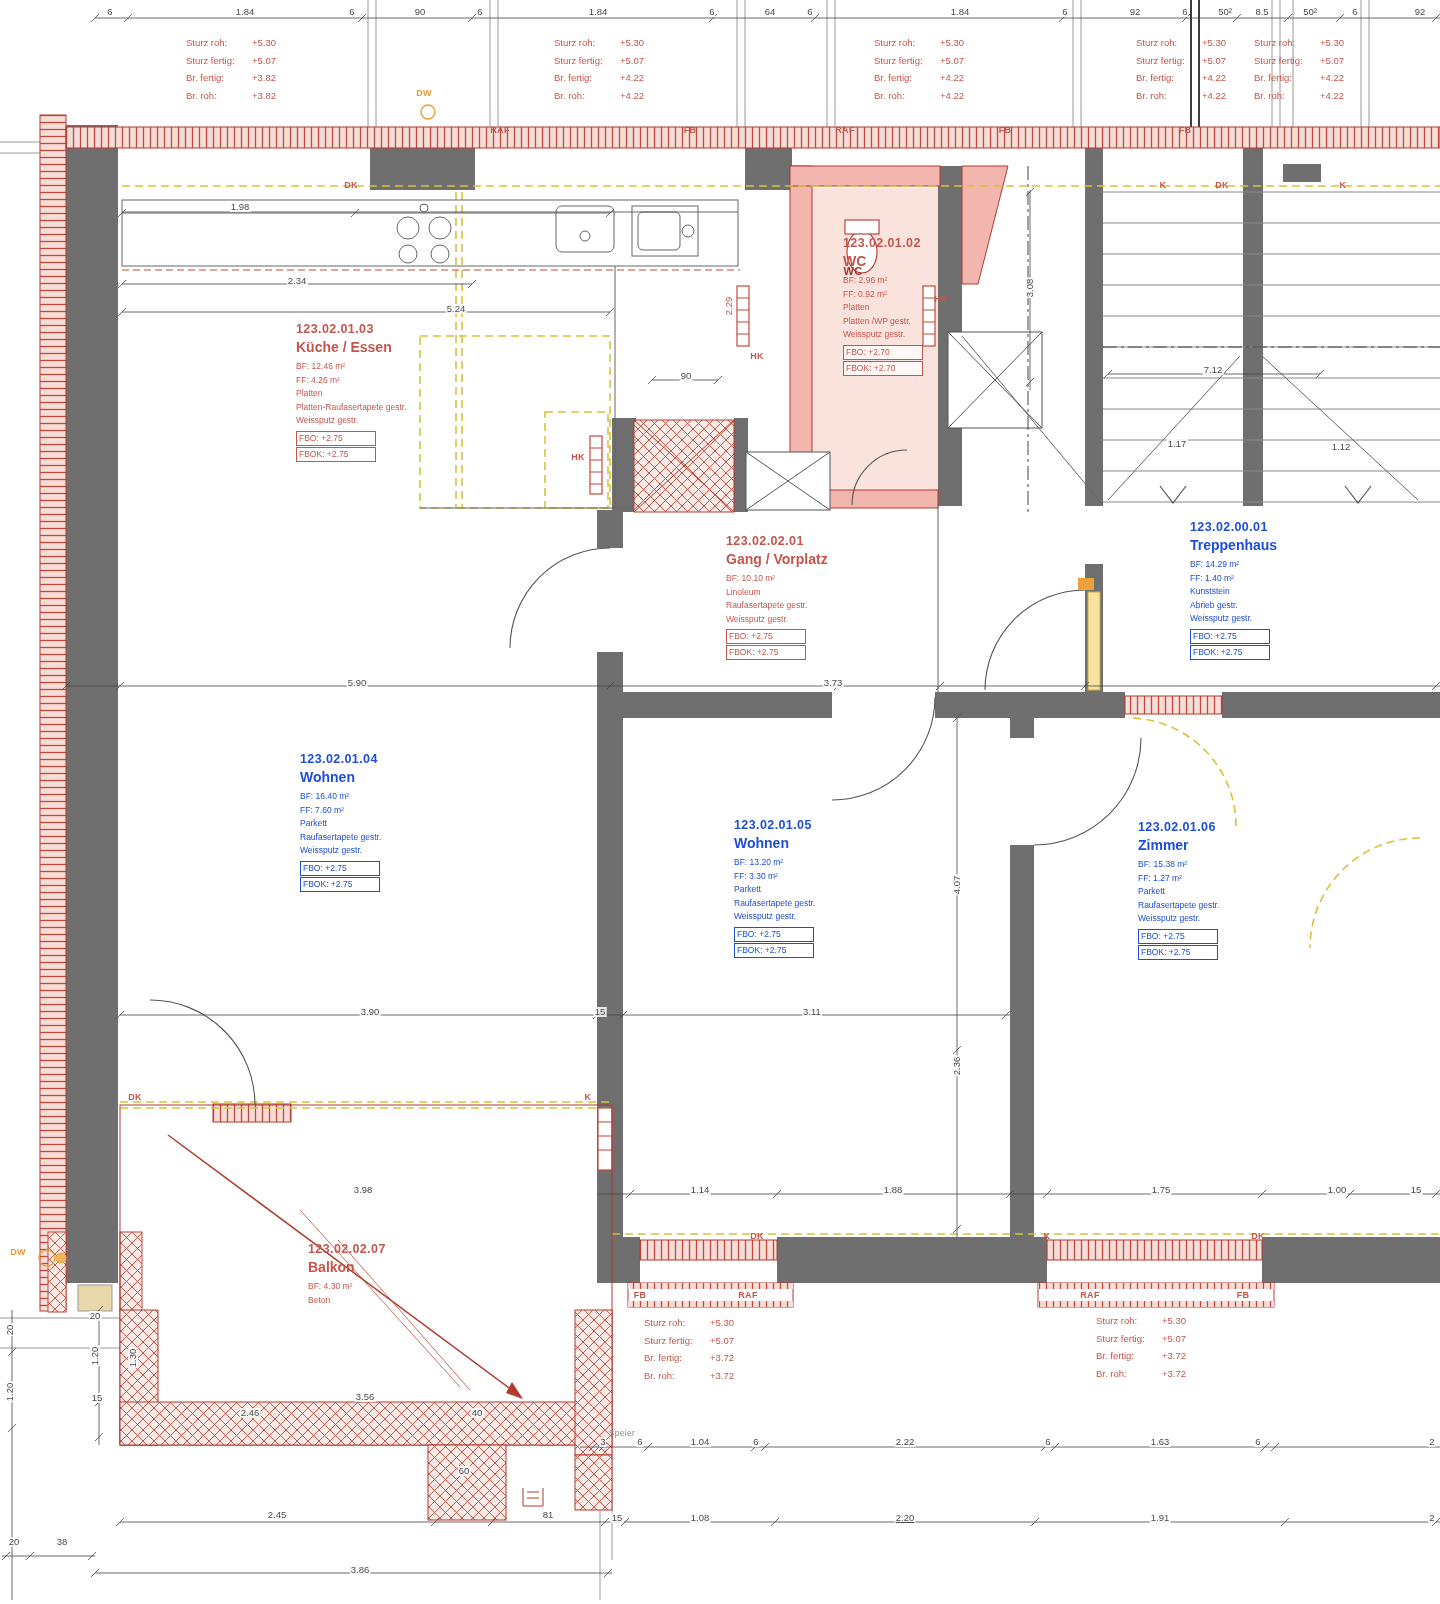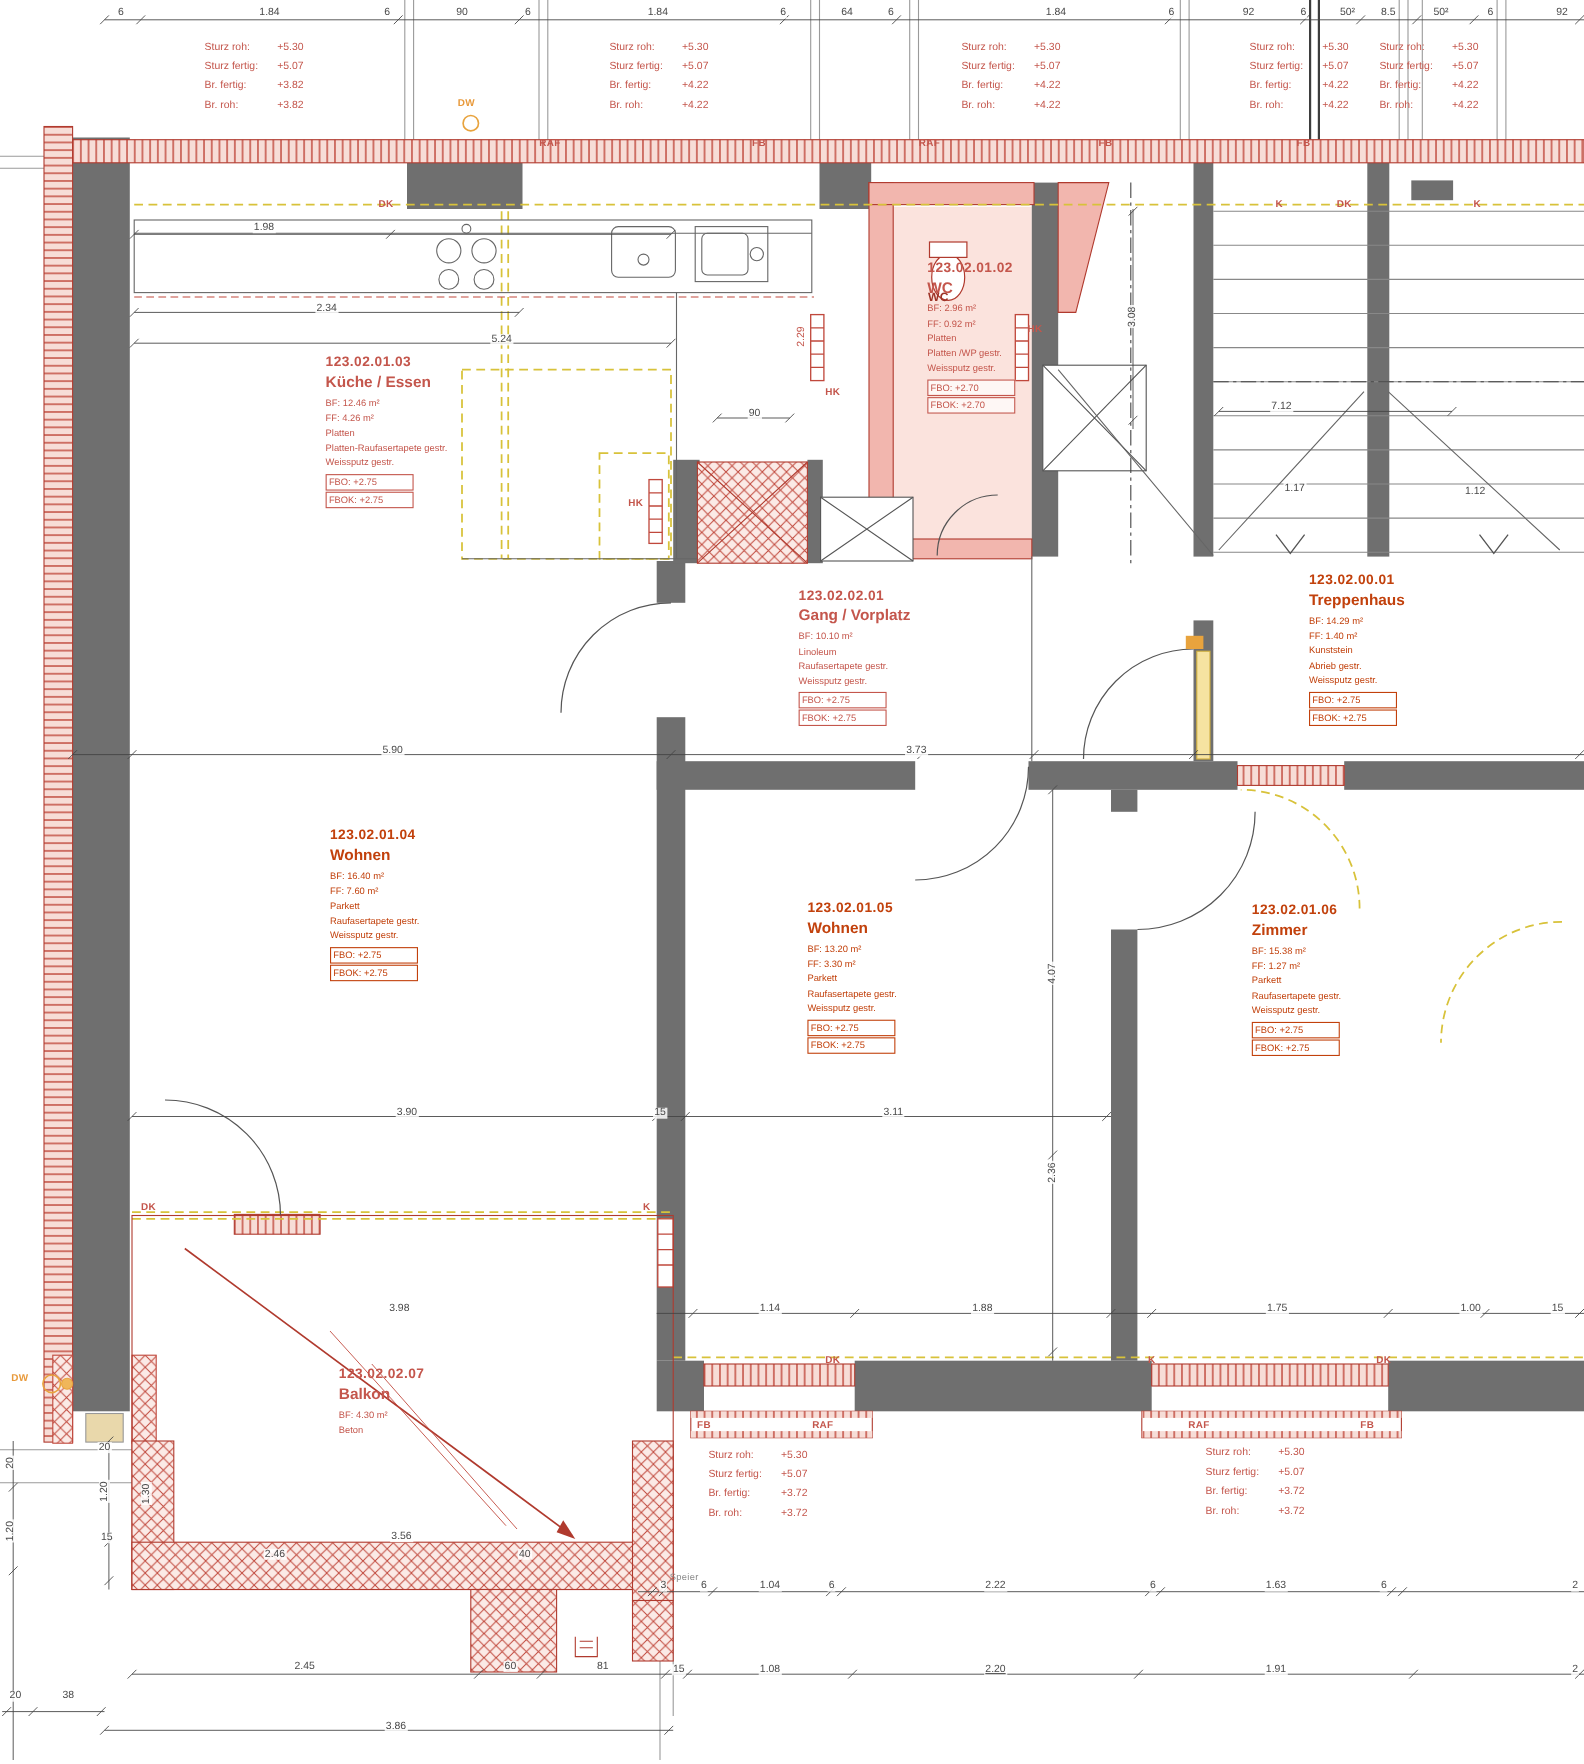--- a/index.html
+++ b/index.html
@@ -18,21 +18,21 @@
   #labels .band.orange{color:#e89a3c;}
   #labels .band.darkred{color:#9e3428;font-size:11px;}
   #labels .band.gray{color:#8a8a8a;font-weight:400;font-size:8.5px;}
   
   .note{position:absolute;color:#c4564c;white-space:nowrap;}
   .nrow{font-size:9.5px;line-height:17.5px;}
   .note .k{display:inline-block;min-width:66px;}
   
   .room{position:absolute;white-space:nowrap;}
   .room.red{color:#c4564c;}
-  .room.dark{color:#c2410c;}
+  .room.dark{color:#1d4ed8;}
   .room .rid{font-size:12.5px;font-weight:700;letter-spacing:.4px;margin-bottom:3px;}
   .room .rname{font-size:14px;font-weight:700;margin-bottom:5px;}
   .room .rline{font-size:8.5px;line-height:13.5px;}
   .room .fbox{border:1px solid currentColor;width:74px;font-size:8.5px;line-height:13px;padding:0 2px;margin-top:3px;background:rgba(255,255,255,.7);}
   .room .fb2{margin-top:1px;}
 </style>
 </head>
 <body>
 
 <div id="stage">
@@ -387,21 +387,21 @@
       <span class="dim" style="left: 1262px; top: 12px;">8.5</span>
       <span class="dim" style="left: 1310px; top: 12px;">50²</span>
       <span class="dim" style="left: 1355px; top: 12px;">6</span>
       <span class="dim" style="left: 1420px; top: 12px;">92</span>
       <span class="dim" style="left: 240px; top: 207px;">1.98</span>
       <span class="dim" style="left: 297px; top: 281px;">2.34</span>
       <span class="dim" style="left: 456px; top: 309px;">5.24</span>
       <span class="dim" style="left: 686px; top: 376px;">90</span>
       <span class="dim rot redc" style="left: 729px; top: 306px;">2.29</span>
       <span class="dim rot" style="left: 1030px; top: 288px;">3.08</span>
-      <span class="dim" style="left: 1165px; top: 370px;">7.12</span>
+      <span class="dim" style="left: 1213px; top: 370px;">7.12</span>
       <span class="dim" style="left: 1177px; top: 444px;">1.17</span>
       <span class="dim" style="left: 1341px; top: 447px;">1.12</span>
       <span class="dim" style="left: 357px; top: 683px;">5.90</span>
       <span class="dim" style="left: 833px; top: 683px;">3.73</span>
       <span class="dim" style="left: 370px; top: 1012px;">3.90</span>
       <span class="dim" style="left: 600px; top: 1012px;">15</span>
       <span class="dim" style="left: 812px; top: 1012px;">3.11</span>
       <span class="dim rot" style="left: 957px; top: 885px;">4.07</span>
       <span class="dim rot" style="left: 957px; top: 1066px;">2.36</span>
       <span class="dim" style="left: 363px; top: 1190px;">3.98</span>
@@ -420,21 +420,21 @@
       <span class="dim" style="left: 603px; top: 1442px;">3</span>
       <span class="dim" style="left: 640px; top: 1442px;">6</span>
       <span class="dim" style="left: 700px; top: 1442px;">1.04</span>
       <span class="dim" style="left: 756px; top: 1442px;">6</span>
       <span class="dim" style="left: 905px; top: 1442px;">2.22</span>
       <span class="dim" style="left: 1048px; top: 1442px;">6</span>
       <span class="dim" style="left: 1160px; top: 1442px;">1.63</span>
       <span class="dim" style="left: 1258px; top: 1442px;">6</span>
       <span class="dim" style="left: 1432px; top: 1442px;">2</span>
       <span class="dim" style="left: 277px; top: 1515px;">2.45</span>
-      <span class="dim" style="left: 464px; top: 1515px;">60</span>
+      <span class="dim" style="left: 464px; top: 1471px;">60</span>
       <span class="dim" style="left: 548px; top: 1515px;">81</span>
       <span class="dim" style="left: 617px; top: 1518px;">15</span>
       <span class="dim" style="left: 700px; top: 1518px;">1.08</span>
       <span class="dim" style="left: 905px; top: 1518px; text-decoration: underline;">2.20</span>
       <span class="dim" style="left: 1160px; top: 1518px;">1.91</span>
       <span class="dim" style="left: 1432px; top: 1518px;">2</span>
       <span class="dim" style="left: 14px; top: 1542px;">20</span>
       <span class="dim" style="left: 62px; top: 1542px;">38</span>
       <span class="dim" style="left: 360px; top: 1570px;">3.86</span>
       <span class="dim rot" style="left: 10px; top: 1330px;">20</span>

